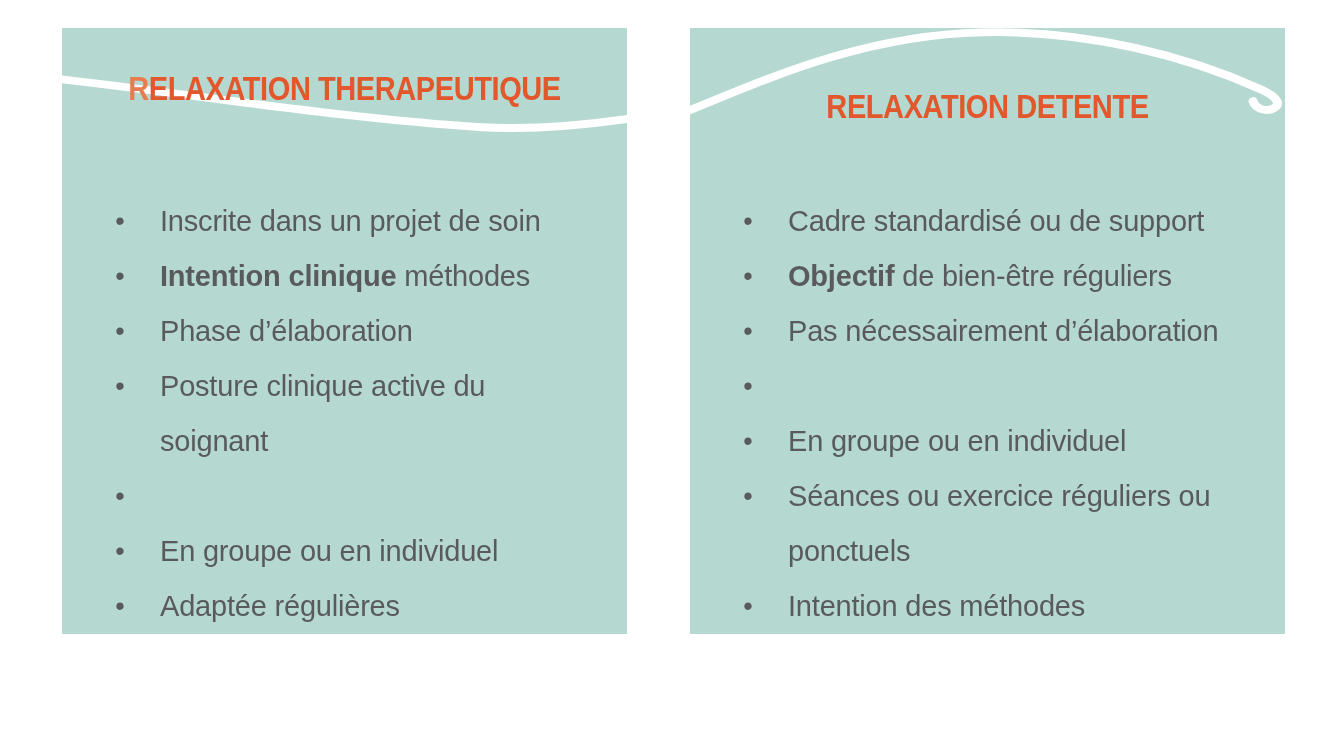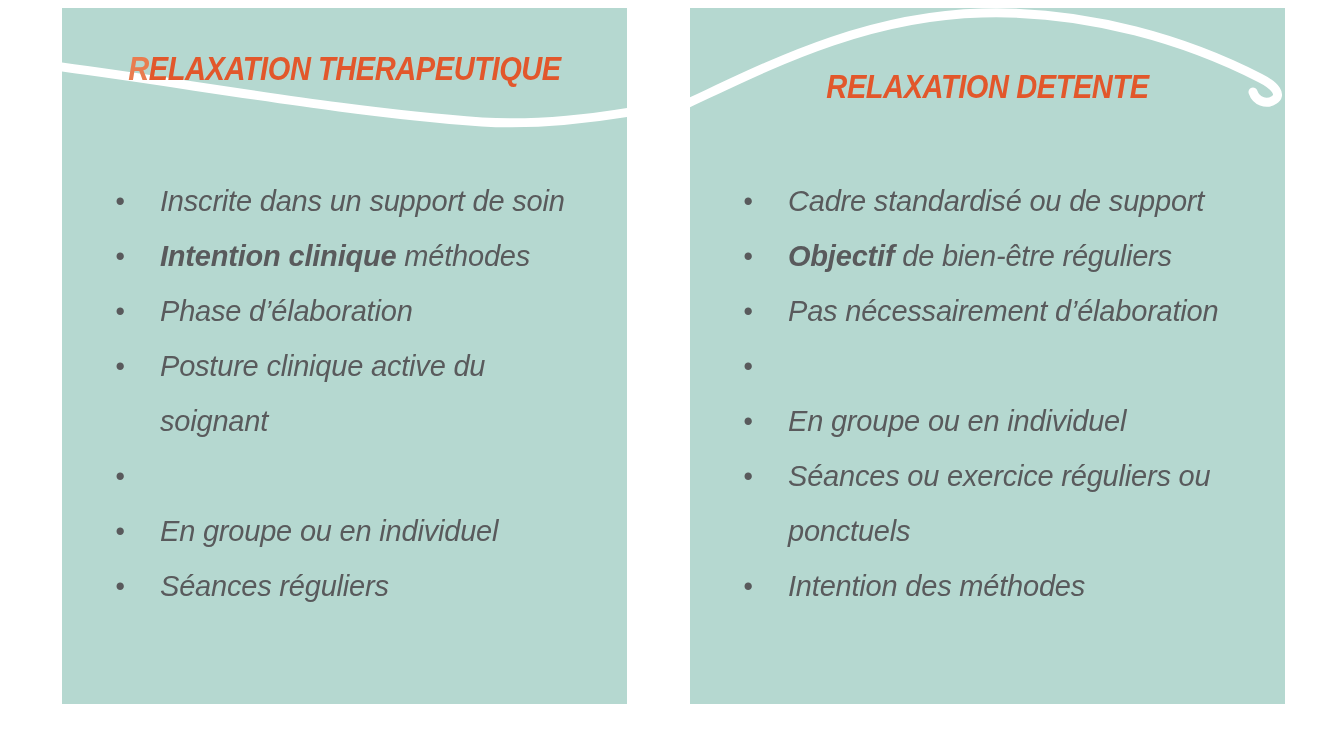--- a/index.html
+++ b/index.html
@@ -6,25 +6,24 @@
   .stage {
     position: relative;
     width: 1330px;
     height: 751px;
     background: #ffffff;
     overflow: hidden;
     font-family: "Liberation Sans", sans-serif;
   }
   .panel {
     position: absolute;
-    top: 8px;
-    height: 696px;
+    top: 28px;
+    height: 606px;
     background: #b5d8d0;
     overflow: hidden;
-    font-style: italic;
   }
   .panel-left  { left: 62px;  width: 565px; }
   .panel-right { left: 690px; width: 595px; }
   .wave {
     position: absolute;
     top: 0; left: 0;
     width: 100%; height: 100%;
     pointer-events: none;
   }
   .panel-title {
@@ -80,21 +79,21 @@
 <div class="stage">
 
   <section class="panel panel-left">
     <svg class="wave" viewBox="0 0 565 696" preserveAspectRatio="none" aria-hidden="true">
       <path d="M -8 58 C 130 76, 280 104, 420 114 C 470 117, 522 112, 574 103" fill="none" stroke="#ffffff" stroke-width="9" stroke-linecap="round"></path>
     </svg>
     <h2 class="panel-title"><span class="lead">R</span><span>ELAXATION THERAPEUTIQUE</span></h2>
     <ul class="bullet-list">
       <li>
         <span class="bullet">•</span>
-        <span class="item-text"><b></b><span>Inscrite dans un support de soin</span></span>
+        <span class="item-text"><b></b><span>Inscrite dans un projet de soin</span></span>
       </li>
       <li>
         <span class="bullet">•</span>
         <span class="item-text"><b>Intention clinique</b><span> méthodes</span></span>
       </li>
       <li>
         <span class="bullet">•</span>
         <span class="item-text"><b></b><span>Phase d’élaboration</span></span>
       </li>
       <li>
@@ -103,21 +102,21 @@
       </li>
       <li>
         <span class="bullet">•</span>
       </li>
       <li>
         <span class="bullet">•</span>
         <span class="item-text"><b></b><span>En groupe ou en individuel</span></span>
       </li>
       <li>
         <span class="bullet">•</span>
-        <span class="item-text"><b></b><span>Séances réguliers</span></span>
+        <span class="item-text"><b></b><span>Adaptée régulières</span></span>
       </li>
     </ul>
   </section>
 
   <section class="panel panel-right">
     <svg class="wave" viewBox="0 0 595 696" preserveAspectRatio="none" aria-hidden="true">
       <path d="M -8 98 C 70 62, 170 8, 292 5 C 400 2, 500 34, 570 70 C 586 78, 592 87, 584 92 C 576 97, 566 93, 563 84" fill="none" stroke="#ffffff" stroke-width="9" stroke-linecap="round"></path>
     </svg>
     <h2 class="panel-title"><span class="lead"></span><span>RELAXATION DETENTE</span></h2>
     <ul class="bullet-list">

